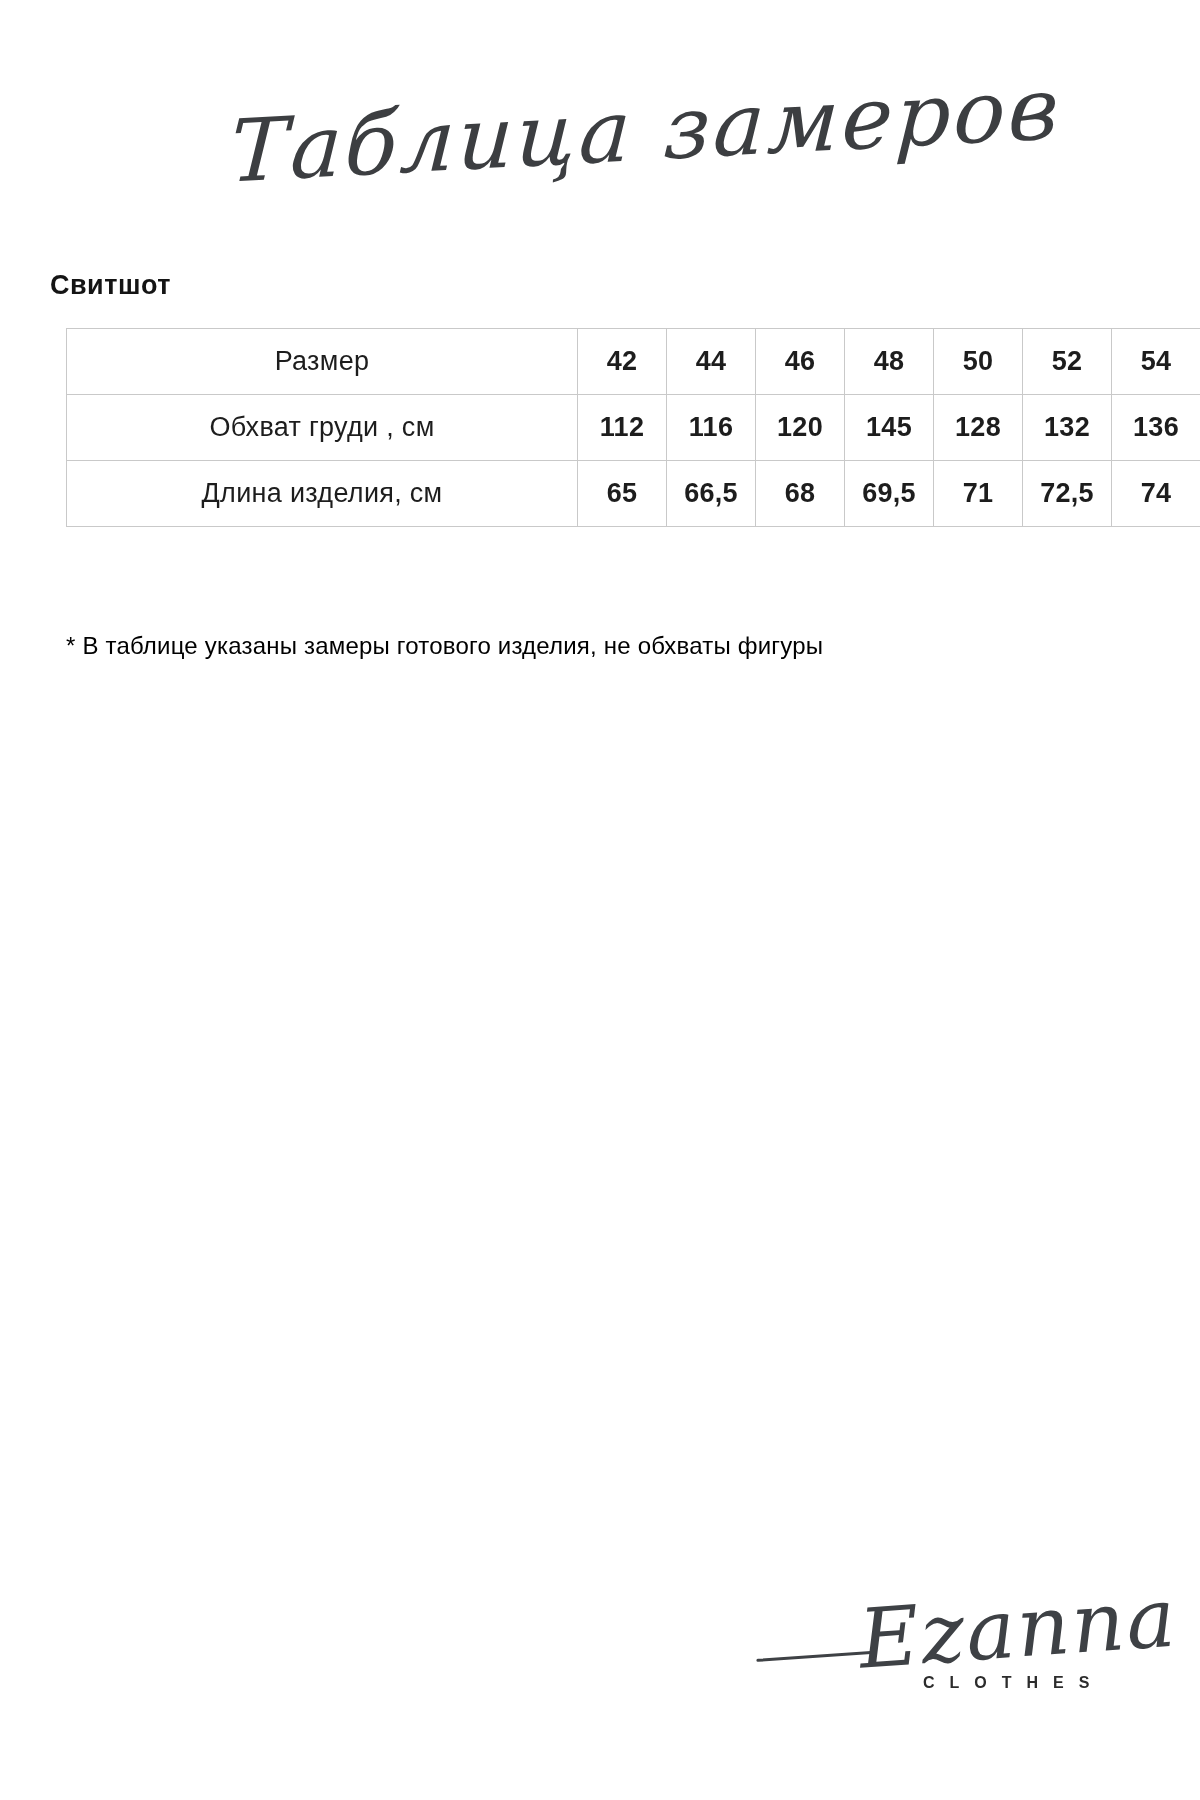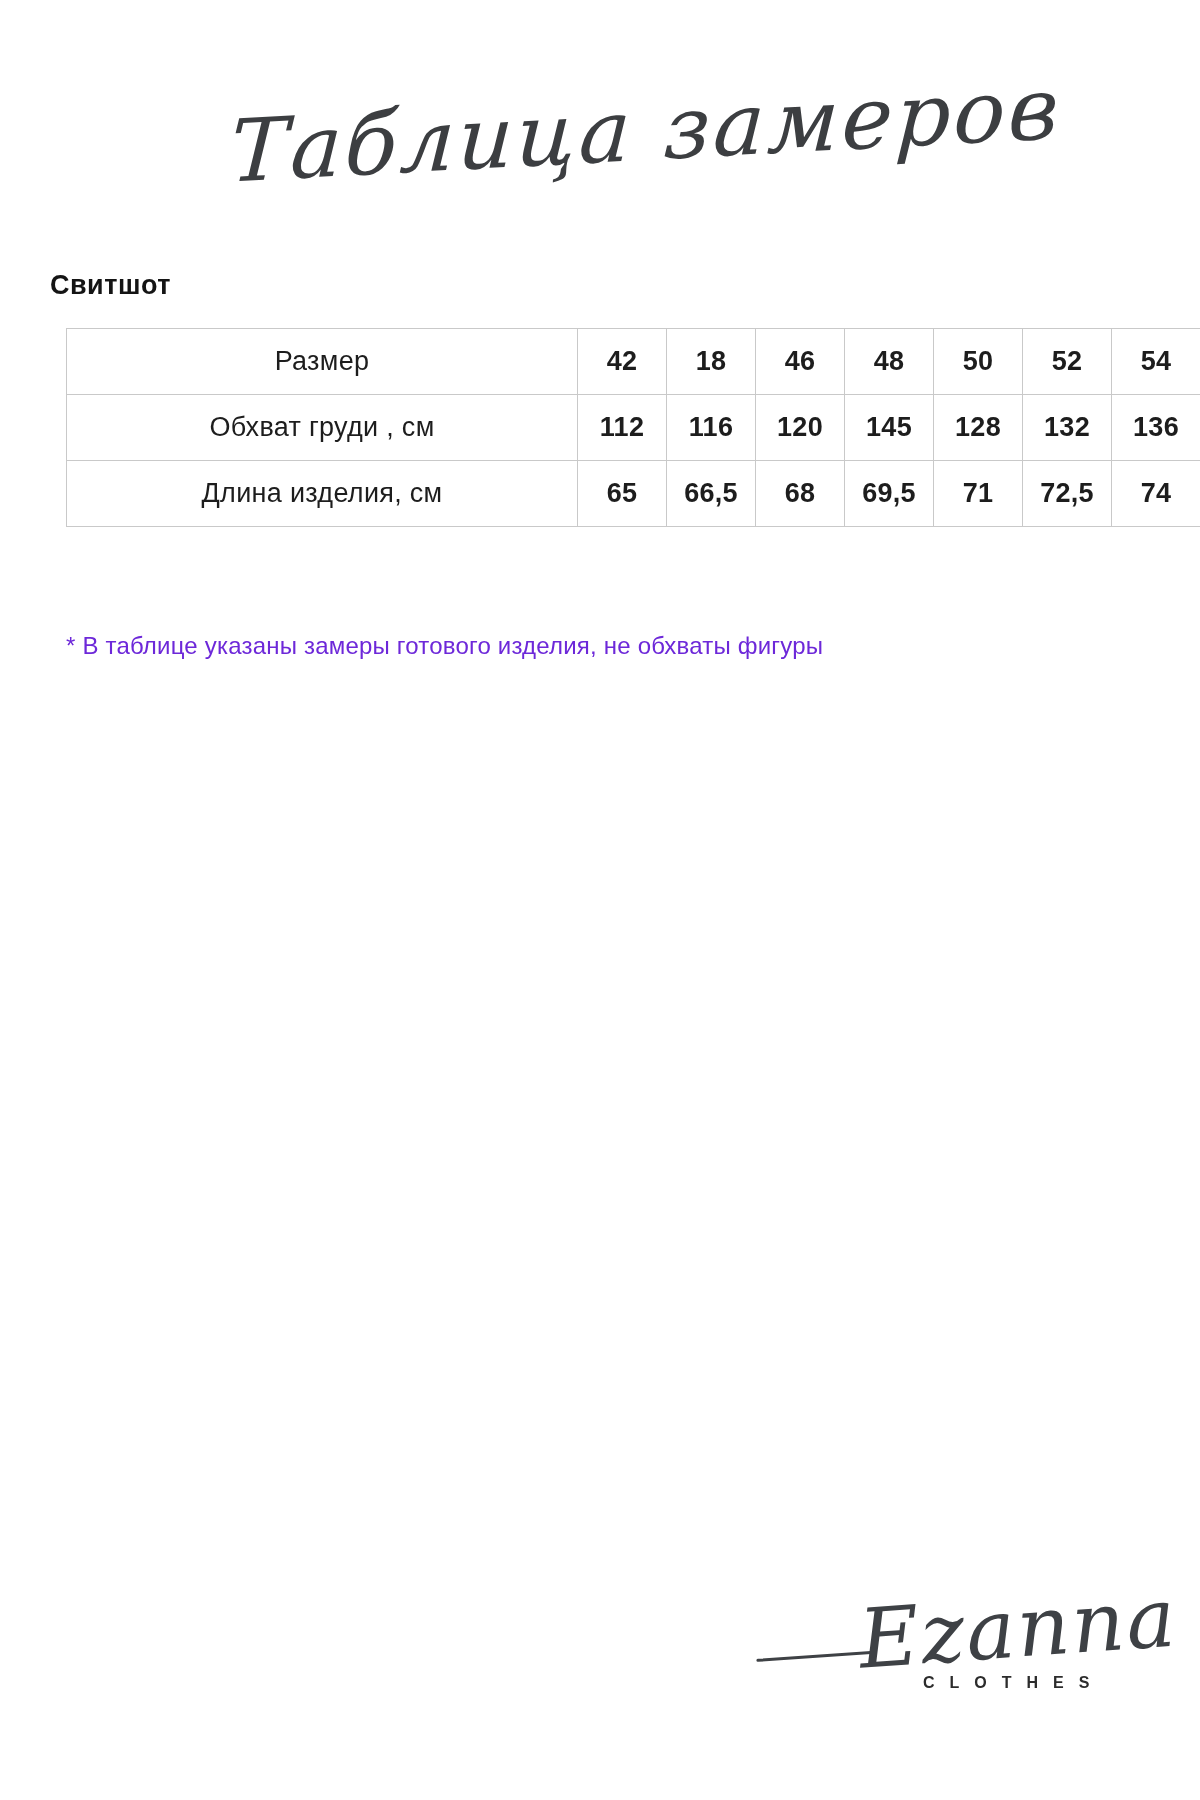--- a/index.html
+++ b/index.html
@@ -69,21 +69,21 @@
   }
   .size-table td.label-cell { width: 502px; }
   .size-table td.value-cell { width: 80px; font-weight: bold; }
 
   
   .footnote {
     position: absolute;
     left: 66px;
     top: 632px;
     font-size: 24px;
-    color: #6d28d9;
+    color: #000000;
     letter-spacing: 0.2px;
   }
 
   
   .logo {
     position: absolute;
     left: 755px;
     top: 1588px;
     width: 400px;
     color: #3e4145;
@@ -127,21 +127,21 @@
 
 <div class="script-title">Таблица замеров</div>
 
 <div class="product-title">Свитшот</div>
 
 <table class="size-table">
   <tbody>
       <tr>
         <td class="label-cell">Размер</td>
         <td class="value-cell">42</td>
-        <td class="value-cell">18</td>
+        <td class="value-cell">44</td>
         <td class="value-cell">46</td>
         <td class="value-cell">48</td>
         <td class="value-cell">50</td>
         <td class="value-cell">52</td>
         <td class="value-cell">54</td>
       </tr>
       <tr>
         <td class="label-cell">Обхват груди , см</td>
         <td class="value-cell">112</td>
         <td class="value-cell">116</td>

